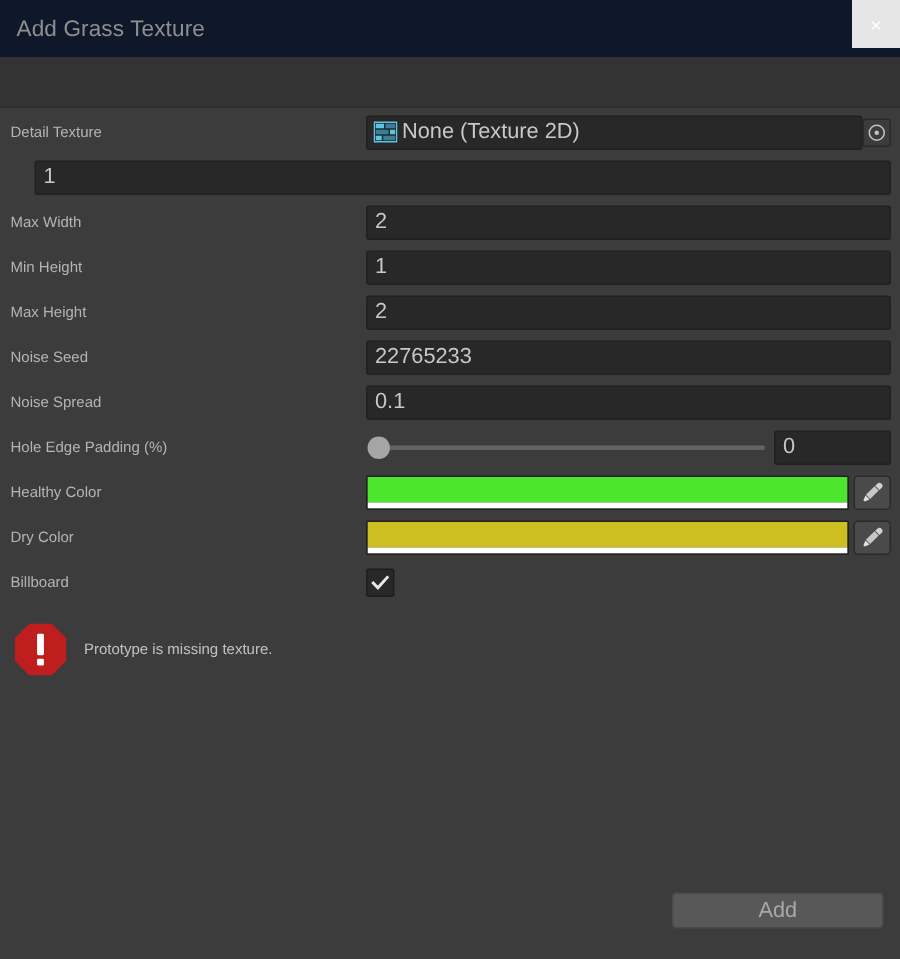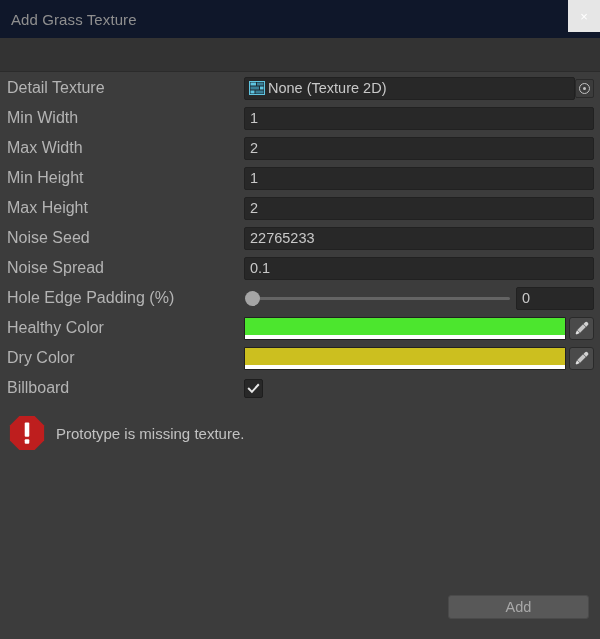--- a/index.html
+++ b/index.html
@@ -61,21 +61,21 @@
 
   .row {
     height: 30px;
     display: flex;
     align-items: center;
     padding: 0 6px 0 7px;
   }
   .row-label {
     width: 221px;
     flex: 0 0 221px;
-    font-size: 16px;
+    font-size: 10px;
     color: #b4b4b4;
     white-space: nowrap;
     overflow: hidden;
   }
   .row-control {
     flex: 1 1 auto;
     display: flex;
     align-items: center;
     height: 24px;
     min-width: 0;
@@ -233,21 +233,21 @@
   
   .helpbox {
     display: flex;
     align-items: center;
     gap: 10px;
     margin: 7px 8px 0 8px;
     padding: 4px 0;
   }
   .error-icon { flex: 0 0 38px; width: 38px; height: 38px; display: block; }
   .helpbox-text {
-    font-size: 15px;
+    font-size: 10px;
     color: #c2c2c2;
     white-space: nowrap;
   }
 
   
   .footer {
     position: absolute;
     left: 0; right: 0; bottom: 0;
     height: 44px;
     display: flex;
@@ -299,21 +299,20 @@
           </svg>
           <span class="obj-label">None (Texture 2D)</span>
         </div>
         <div class="picker-button">
           <span class="ring"></span>
         </div>
       </div>
     </div>
 
     <div class="row">
-      <div class="row-label">Min Width</div>
       <div class="row-control">
         <div class="field">1</div>
       </div>
     </div>
 
     <div class="row">
       <div class="row-label">Max Width</div>
       <div class="row-control">
         <div class="field">2</div>
       </div>

